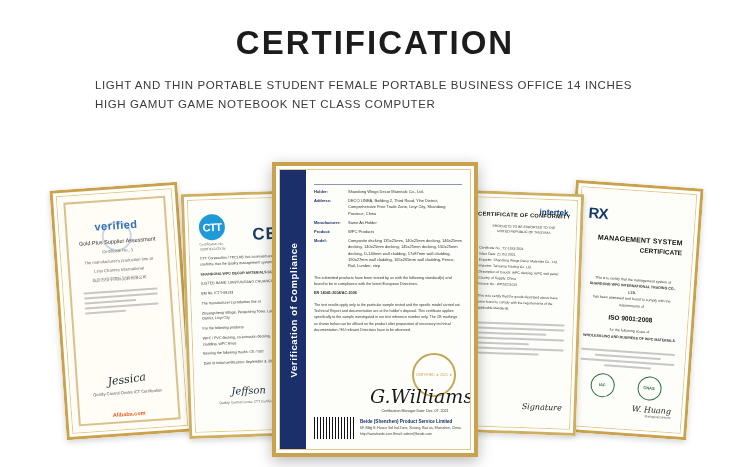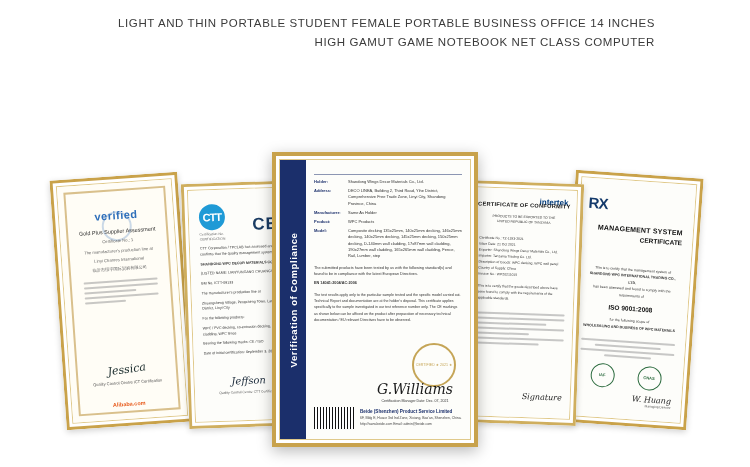--- a/index.html
+++ b/index.html
@@ -21,21 +21,21 @@
   .heading {
     text-align: center;
     font-size: 33px;
     letter-spacing: 2px;
     font-weight: bold;
     color: #1c1c1c;
     margin: 24px 0 0 0;
     font-family: "Liberation Sans", sans-serif;
   }
   .subheading {
-    text-align: right;
+    text-align: left;
     font-size: 11.5px;
     letter-spacing: 0.6px;
     color: #3b3b3b;
     line-height: 1.65;
     margin: 14px auto 0 auto;
     width: 560px;
     text-transform: uppercase;
   }
   .gallery {
     position: absolute;
@@ -169,21 +169,21 @@
   .c3-brand .bname { font-size: 12px; color: #1b2f6b; font-weight: bold; font-family: "DejaVu Serif", serif;}
   .c3-brand .btag { font-size: 3.2px; color: #777; }
   .c3-rule { height: 1px; background: #1b2f6b; opacity: .5; margin: 6px 0 4px 0; }
   .c3-rows { margin-top: 2px; }
   .c3-row { display: flex; margin-bottom: 3px; }
   .c3-row .k { width: 34px; font-size: 4px; color: #1b2f6b; font-weight: bold; flex: none; }
   .c3-row .v { font-size: 4px; color: #333; line-height: 1.55; }
   .c3-note { font-size: 3.8px; color: #333; line-height: 1.6; margin-top: 6px; }
   .c3-para { font-size: 3.6px; color: #333; line-height: 1.7; margin-top: 6px; }
   .c3-sigwrap { position: absolute; right: 10px; bottom: 34px; text-align: center; width: 90px;}
-  .c3-sig { font-family: "DejaVu Serif", serif; font-style: italic; font-size: 14px; color: #1a1a1a; }
+  .c3-sig { font-family: "DejaVu Serif", serif; font-style: italic; font-size: 19px; color: #1a1a1a; }
   .c3-sigcap { font-size: 3.6px; color: #333; margin-top: 2px; line-height: 1.6; }
   .c3-seal {
     position: absolute; right: 14px; bottom: 52px;
     width: 40px; height: 40px; border-radius: 50%;
     border: 2px solid #b8902f; color: #b8902f;
     font-size: 3.6px; text-align: center; line-height: 1.3;
     display: flex; align-items: center; justify-content: center;
     opacity: .8;
   }
   .c3-barcode {
@@ -237,20 +237,21 @@
   }
   .c5-sig { position: absolute; left: 0; right: 10px; bottom: 12px; text-align: right; }
   .c5-sig .s { font-family: "DejaVu Serif", serif; font-style: italic; font-size: 8px; color: #222; }
   .c5-sig .c { font-size: 3.2px; color: #555; }
 </style>
 </head>
 <body>
 
 <div class="page">
 
+  <h1 class="heading">CERTIFICATION</h1>
   <div class="subheading">LIGHT AND THIN PORTABLE STUDENT FEMALE PORTABLE BUSINESS OFFICE 14 INCHES HIGH GAMUT GAME NOTEBOOK NET CLASS COMPUTER</div>
 
   <div class="gallery">
 
     <div class="cert" id="cert1">
       <div class="frame"></div>
       <div class="inner">
         <div class="c1-orn"></div>
         <div class="c1-ring"></div>
         <div class="c1-body">

